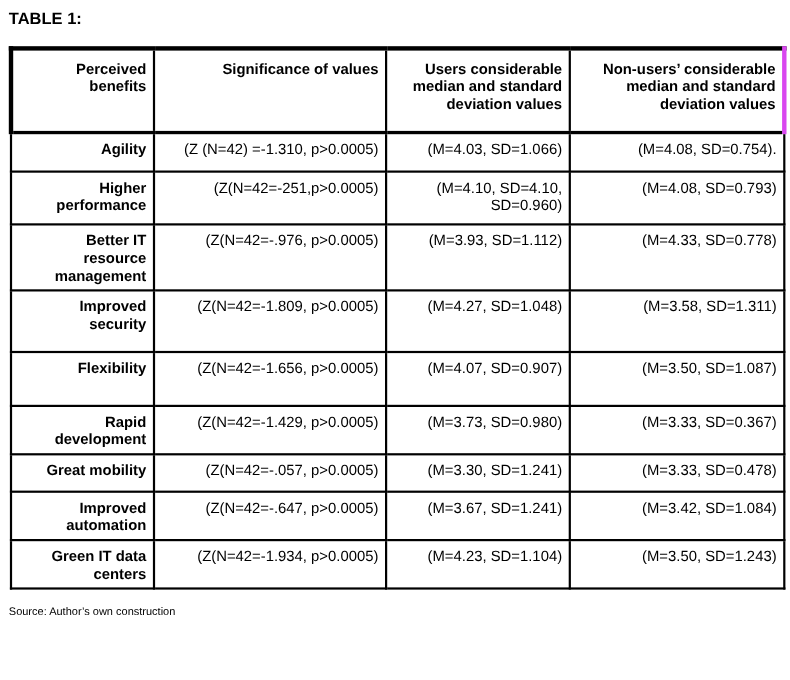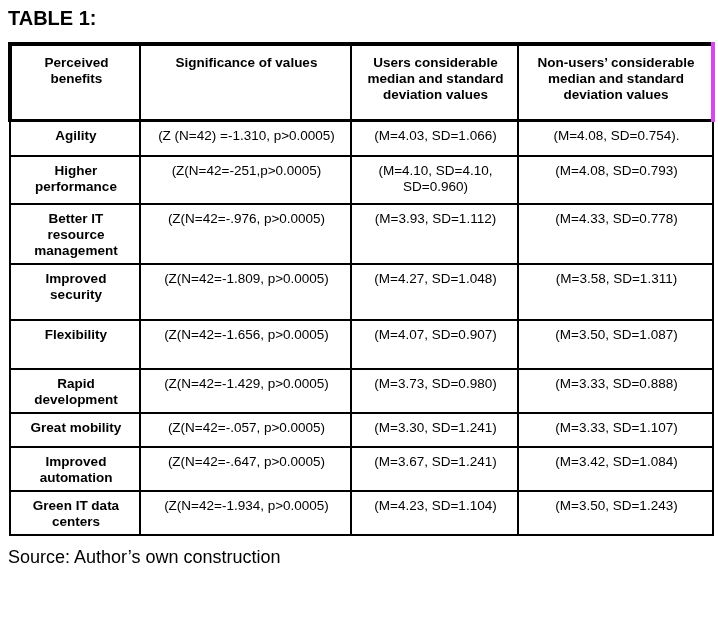--- a/index.html
+++ b/index.html
@@ -14,36 +14,36 @@
   .page {
     width: 718px;
     height: 618px;
     background: #ffffff;
     padding: 8px 7px 0 8px;
   }
   .title-line {
     display: flex;
     align-items: baseline;
     font-weight: bold;
-    font-size: 20px;
+    font-size: 15px;
     line-height: 20px;
     margin-bottom: 14px;
     white-space: nowrap;
   }
   .title-label { margin-right: 13px; }
   table.data-table {
     border-collapse: collapse;
     table-layout: fixed;
     width: 703px;
     border: 2px solid #000;
   }
   .data-table th, .data-table td {
     border: 2px solid #000;
     vertical-align: top;
-    text-align: center;
+    text-align: right;
     font-size: 13.5px;
     line-height: 16px;
     padding: 6px 6px 4px 8px;
     overflow: hidden;
   }
   .data-table thead th {
     font-weight: bold;
     border-top: 4px solid #000;
     border-bottom: 3px solid #000;
     padding-top: 9px;
@@ -57,21 +57,21 @@
   .data-table tbody tr:nth-child(3)  { height: 45px; }
   .data-table tbody tr:nth-child(4)  { height: 56px; }
   .data-table tbody tr:nth-child(5)  { height: 49px; }
   .data-table tbody tr:nth-child(6)  { height: 26px; }
   .data-table tbody tr:nth-child(7)  { height: 34px; }
   .data-table tbody tr:nth-child(8)  { height: 30px; }
   .data-table tbody tr:nth-child(9)  { height: 36px; }
   .data-table tbody tr:nth-child(10) { height: 48px; }
   .source-note {
     margin-top: 13px;
-    font-size: 18px;
+    font-size: 10px;
     line-height: 16px;
   }
 </style>
 </head>
 <body>
 
 <div class="page">
 
   <div class="title-line">
     <span class="title-label">TABLE 1:</span>
@@ -120,27 +120,27 @@
       <tr>
         <td class="benefit-cell">Flexibility</td>
         <td>(Z(N=42=-1.656, p&gt;0.0005)</td>
         <td>(M=4.07, SD=0.907)</td>
         <td>(M=3.50, SD=1.087)</td>
       </tr>
       <tr>
         <td class="benefit-cell">Rapid development</td>
         <td>(Z(N=42=-1.429, p&gt;0.0005)</td>
         <td>(M=3.73, SD=0.980)</td>
-        <td>(M=3.33, SD=0.888)</td>
+        <td>(M=3.33, SD=0.367)</td>
       </tr>
       <tr>
         <td class="benefit-cell">Great mobility</td>
         <td>(Z(N=42=-.057, p&gt;0.0005)</td>
         <td>(M=3.30, SD=1.241)</td>
-        <td>(M=3.33, SD=1.107)</td>
+        <td>(M=3.33, SD=0.478)</td>
       </tr>
       <tr>
         <td class="benefit-cell">Improved automation</td>
         <td>(Z(N=42=-.647, p&gt;0.0005)</td>
         <td>(M=3.67, SD=1.241)</td>
         <td>(M=3.42, SD=1.084)</td>
       </tr>
       <tr>
         <td class="benefit-cell">Green IT data centers</td>
         <td>(Z(N=42=-1.934, p&gt;0.0005)</td>

